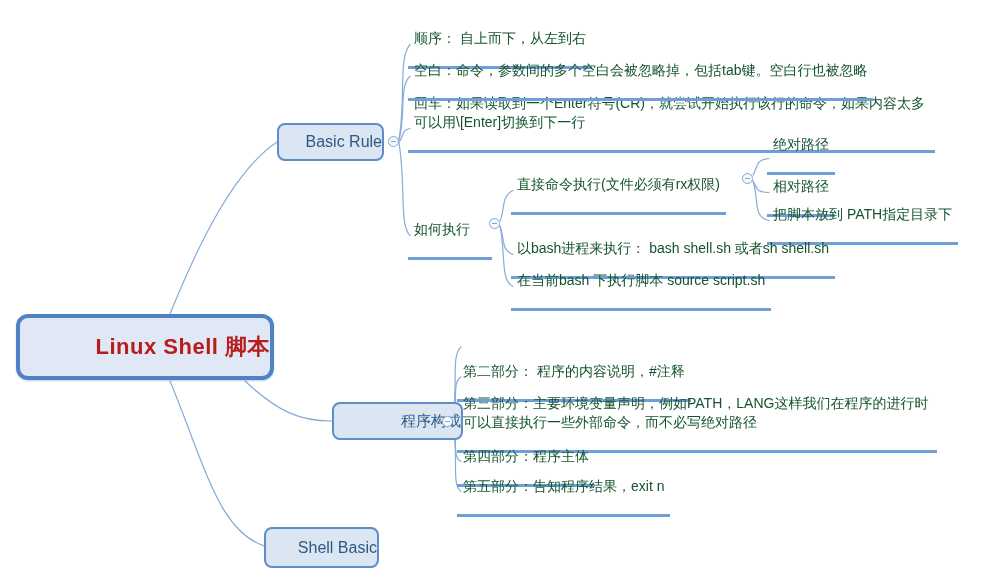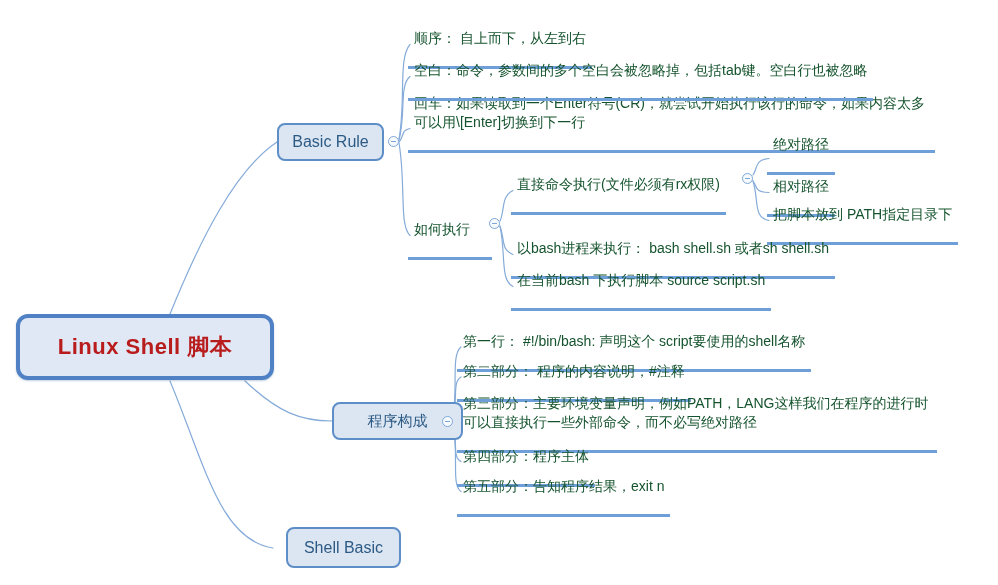--- a/index.html
+++ b/index.html
@@ -1,29 +1,29 @@
 <!DOCTYPE html>
 <html><head>
 <meta charset="utf-8">
 <style>
   html,body{margin:0;padding:0;background:#ffffff;}
   #canvas{position:relative;width:998px;height:585px;background:#ffffff;overflow:hidden;
           font-family:"Liberation Sans","DejaVu Sans",sans-serif;}
   #wires{position:absolute;left:0;top:0;width:998px;height:585px;pointer-events:none;}
 
-  .box-node{position:absolute;display:flex;align-items:center;justify-content:center;
+  .box-node{position:absolute;display:flex;align-items:center;justify-content:flex-end;
             background:#dce6f3;border:2px solid #5d8ec7;border-radius:8px;
             box-sizing:border-box;color:#2c5a84;font-size:16px;cursor:default;}
   #root-node{left:16px;top:314px;width:258px;height:66px;border:4px solid #4f81c4;
              border-radius:12px;background:#dfe8f4;box-shadow:0 1px 2px rgba(80,120,170,.35);}
   #root-node .lbl{font-size:22px;font-weight:bold;color:#b91c1c;letter-spacing:.5px;}
 
   #node-basic-rule{left:277px;top:123px;width:107px;height:38px;}
   #node-program{left:332px;top:402px;width:131px;height:38px;font-size:15px;}
-  #node-shell-basic{left:286px;top:527px;width:115px;height:41px;}
+  #node-shell-basic{left:264px;top:527px;width:115px;height:41px;}
 
   .leaf{position:absolute;font-size:14px;line-height:19px;color:#14532d;
         padding:0 6px 18px 6px;border-bottom:3px solid #6f9fd9;white-space:nowrap;
         box-sizing:border-box;margin-top:8px;}
   .leaf.wrap{white-space:normal;}
 
   .toggle{position:absolute;width:11px;height:11px;border:1px solid #7da7d8;border-radius:50%;
           background:#f7fafd;box-sizing:border-box;display:flex;align-items:center;
           justify-content:center;cursor:pointer;}
   .toggle .minus{width:5px;height:1px;background:#7da7d8;}
@@ -90,21 +90,20 @@
   <div class="leaf" style="left:511px;top:231px;">以bash进程来执行： bash shell.sh 或者sh shell.sh</div>
   <div class="leaf" style="left:511px;top:263px;">在当前bash 下执行脚本 source script.sh</div>
 
   <div id="node-program" class="box-node">
     <span>程序构成</span>
   </div>
   <div class="toggle" style="left:442px;top:416px;">
     <span class="minus"></span>
   </div>
 
-  <div class="leaf" style="left:457px;top:324px;">第一行： #!/bin/bash: 声明这个 script要使用的shell名称</div>
   <div class="leaf" style="left:457px;top:354px;">第二部分： 程序的内容说明，#注释</div>
   <div class="leaf wrap" style="left:457px;top:386px;width:480px;">第三部分：主要环境变量声明，例如PATH，LANG这样我们在程序的进行时可以直接执行一些外部命令，而不必写绝对路径</div>
   <div class="leaf" style="left:457px;top:439px;">第四部分：程序主体</div>
   <div class="leaf" style="left:457px;top:469px;">第五部分：告知程序结果，exit n</div>
 
   <div id="node-shell-basic" class="box-node">
     <span>Shell Basic</span>
   </div>
 
 </div>

